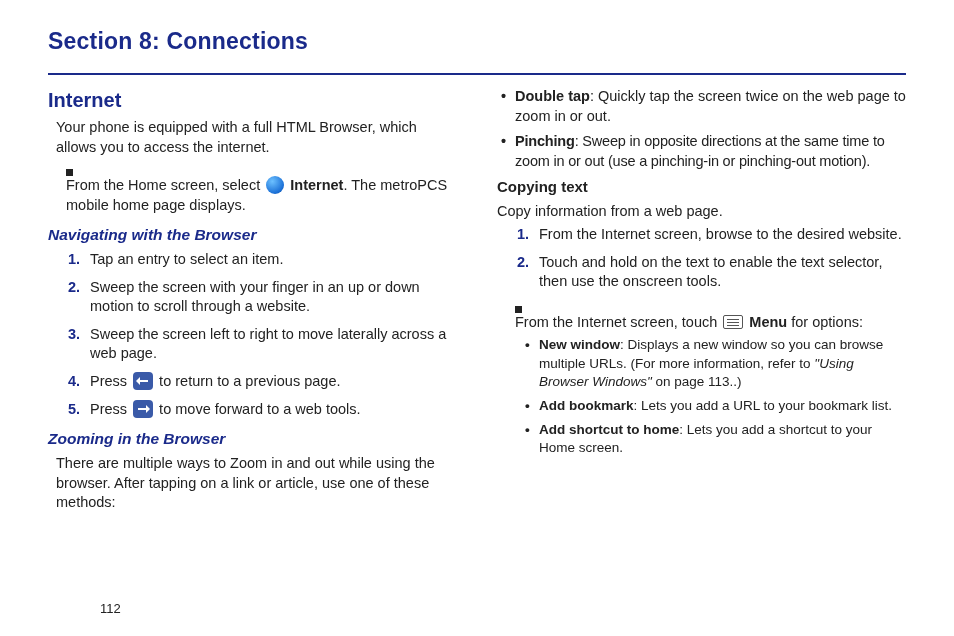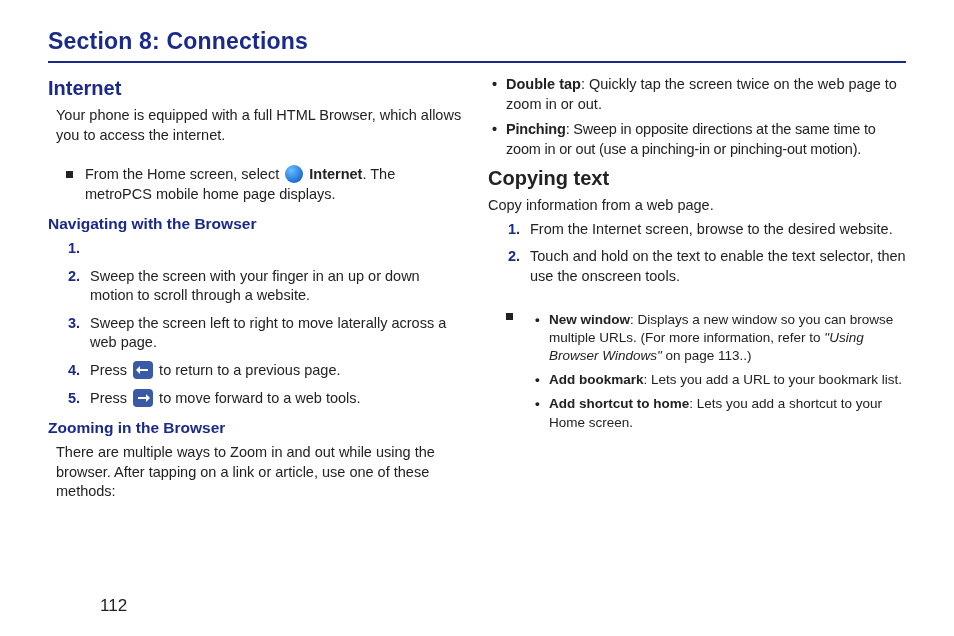--- a/index.html
+++ b/index.html
@@ -10,51 +10,52 @@
     font-family: Arial, Helvetica, sans-serif;
     color: #222;
     padding: 28px 48px 20px 48px;
     position: relative;
   }
   .section-title {
     color: #1a2a8a;
     font-size: 23px;
     font-weight: bold;
     letter-spacing: 0.2px;
-    margin-bottom: 6px;
+    margin-bottom: 18px;
   }
   .hr {
     border: none;
     border-top: 2px solid #1a2a8a;
     margin-bottom: 12px;
   }
   .columns {
     display: flex;
-    gap: 22px;
+    gap: 40px;
   }
   .col { width: 50%; font-size: 14.5px; line-height: 1.35; }
   .h-internet {
     color: #1a2a8a;
     font-size: 20px;
     font-weight: bold;
     margin-bottom: 4px;
   }
   .h3-italic {
     color: #1a2a8a;
+    font-style: italic;
     font-weight: bold;
     font-size: 15.5px;
     margin: 10px 0 4px 0;
   }
   .h4-bold {
     font-weight: bold;
-    font-size: 20px;
+    font-size: 15px;
     margin: 6px 0 4px 8px;
   }
   .intro { margin: 2px 0 6px 8px; }
-  .square-row { display:flex; margin: 20px 0 6px 18px; }
+  .square-row { display:flex; margin: 6px 0 6px 18px; flex-direction: column; }
   .square { width:7px; height:7px; background:#222; flex:0 0 7px; margin-top:6px; margin-right:12px; }
   ol.num { list-style:none; margin: 4px 0 4px 20px; }
   ol.num li { display:flex; margin-bottom:8px; }
   ol.num li .n { color:#1a2a8a; font-weight:bold; flex:0 0 22px; }
   ul.bul { list-style:none; margin-left:4px; }
   ul.bul li { display:flex; margin-bottom:6px; }
   ul.bul li .dot { flex:0 0 14px; font-weight:bold; }
   ul.bul2 { list-style:none; margin-left:10px; margin-top:4px; }
   ul.bul2 li { display:flex; margin-bottom:6px; font-size:13.5px; }
   ul.bul2 li .dot { flex:0 0 14px; font-weight:bold; }
@@ -81,21 +82,21 @@
     border:4px solid transparent; border-left-color:#fff; border-right:none;
   }
   .menu-icon {
     display:inline-block; width:20px; height:14px; vertical-align:-2px;
     border:1px solid #555; border-radius:2px; position:relative; margin:0 2px; background:#fff;
   }
   .menu-icon::before {
     content:''; position:absolute; left:3px; right:3px; top:3px; height:1.5px; background:#555;
     box-shadow: 0 3px 0 #555, 0 6px 0 #555;
   }
-  .pagenum { position:absolute; bottom:20px; left:100px; font-size:17px; }
+  .pagenum { position:absolute; bottom:20px; left:100px; font-size:13px; }
   .italic-q { font-style: italic; }
 </style>
 </head>
 <body>
 
 <div class="section-title">Section 8: Connections</div>
 <hr class="hr">
 
 <div class="columns">
 
@@ -110,20 +111,21 @@
         <span class="globe-icon"></span>
         <b> Internet</b><span>. The metroPCS mobile home page displays.</span>
       </div>
     </div>
 
     <div class="h3-italic">Navigating with the Browser</div>
 
     <ol class="num">
       <li>
           <span class="n">1.</span>
+          <span>Tap an entry to select an item.</span>
         </li>
       <li>
           <span class="n">2.</span>
           <span>Sweep the screen with your finger in an up or down motion to scroll through a website.</span>
         </li>
       <li>
           <span class="n">3.</span>
           <span>Sweep the screen left to right to move laterally across a web page.</span>
         </li>
       <li>
@@ -163,20 +165,25 @@
       <li>
           <span class="n">2.</span>
           <span>Touch and hold on the text to enable the text selector, then use the onscreen tools.</span>
         </li>
     </ol>
 
 
     <div class="square-row">
       <span class="square"></span>
       <div>
+        <div>
+          <span>From the Internet screen, touch </span>
+          <span class="menu-icon"></span>
+          <b> Menu</b><span> for options:</span>
+        </div>
         <ul class="bul2">
           <li>
               <span class="dot">•</span>
               <span><b>New window</b><span>: Displays a new window so you can browse multiple URLs. (For more information, refer to </span><span class="italic-q">"Using Browser Windows"</span><span>  on page 113..)</span></span>
             </li>
           <li>
               <span class="dot">•</span>
               <span><b>Add bookmark</b><span>: Lets you add a URL to your bookmark list.</span></span>
             </li>
           <li>

